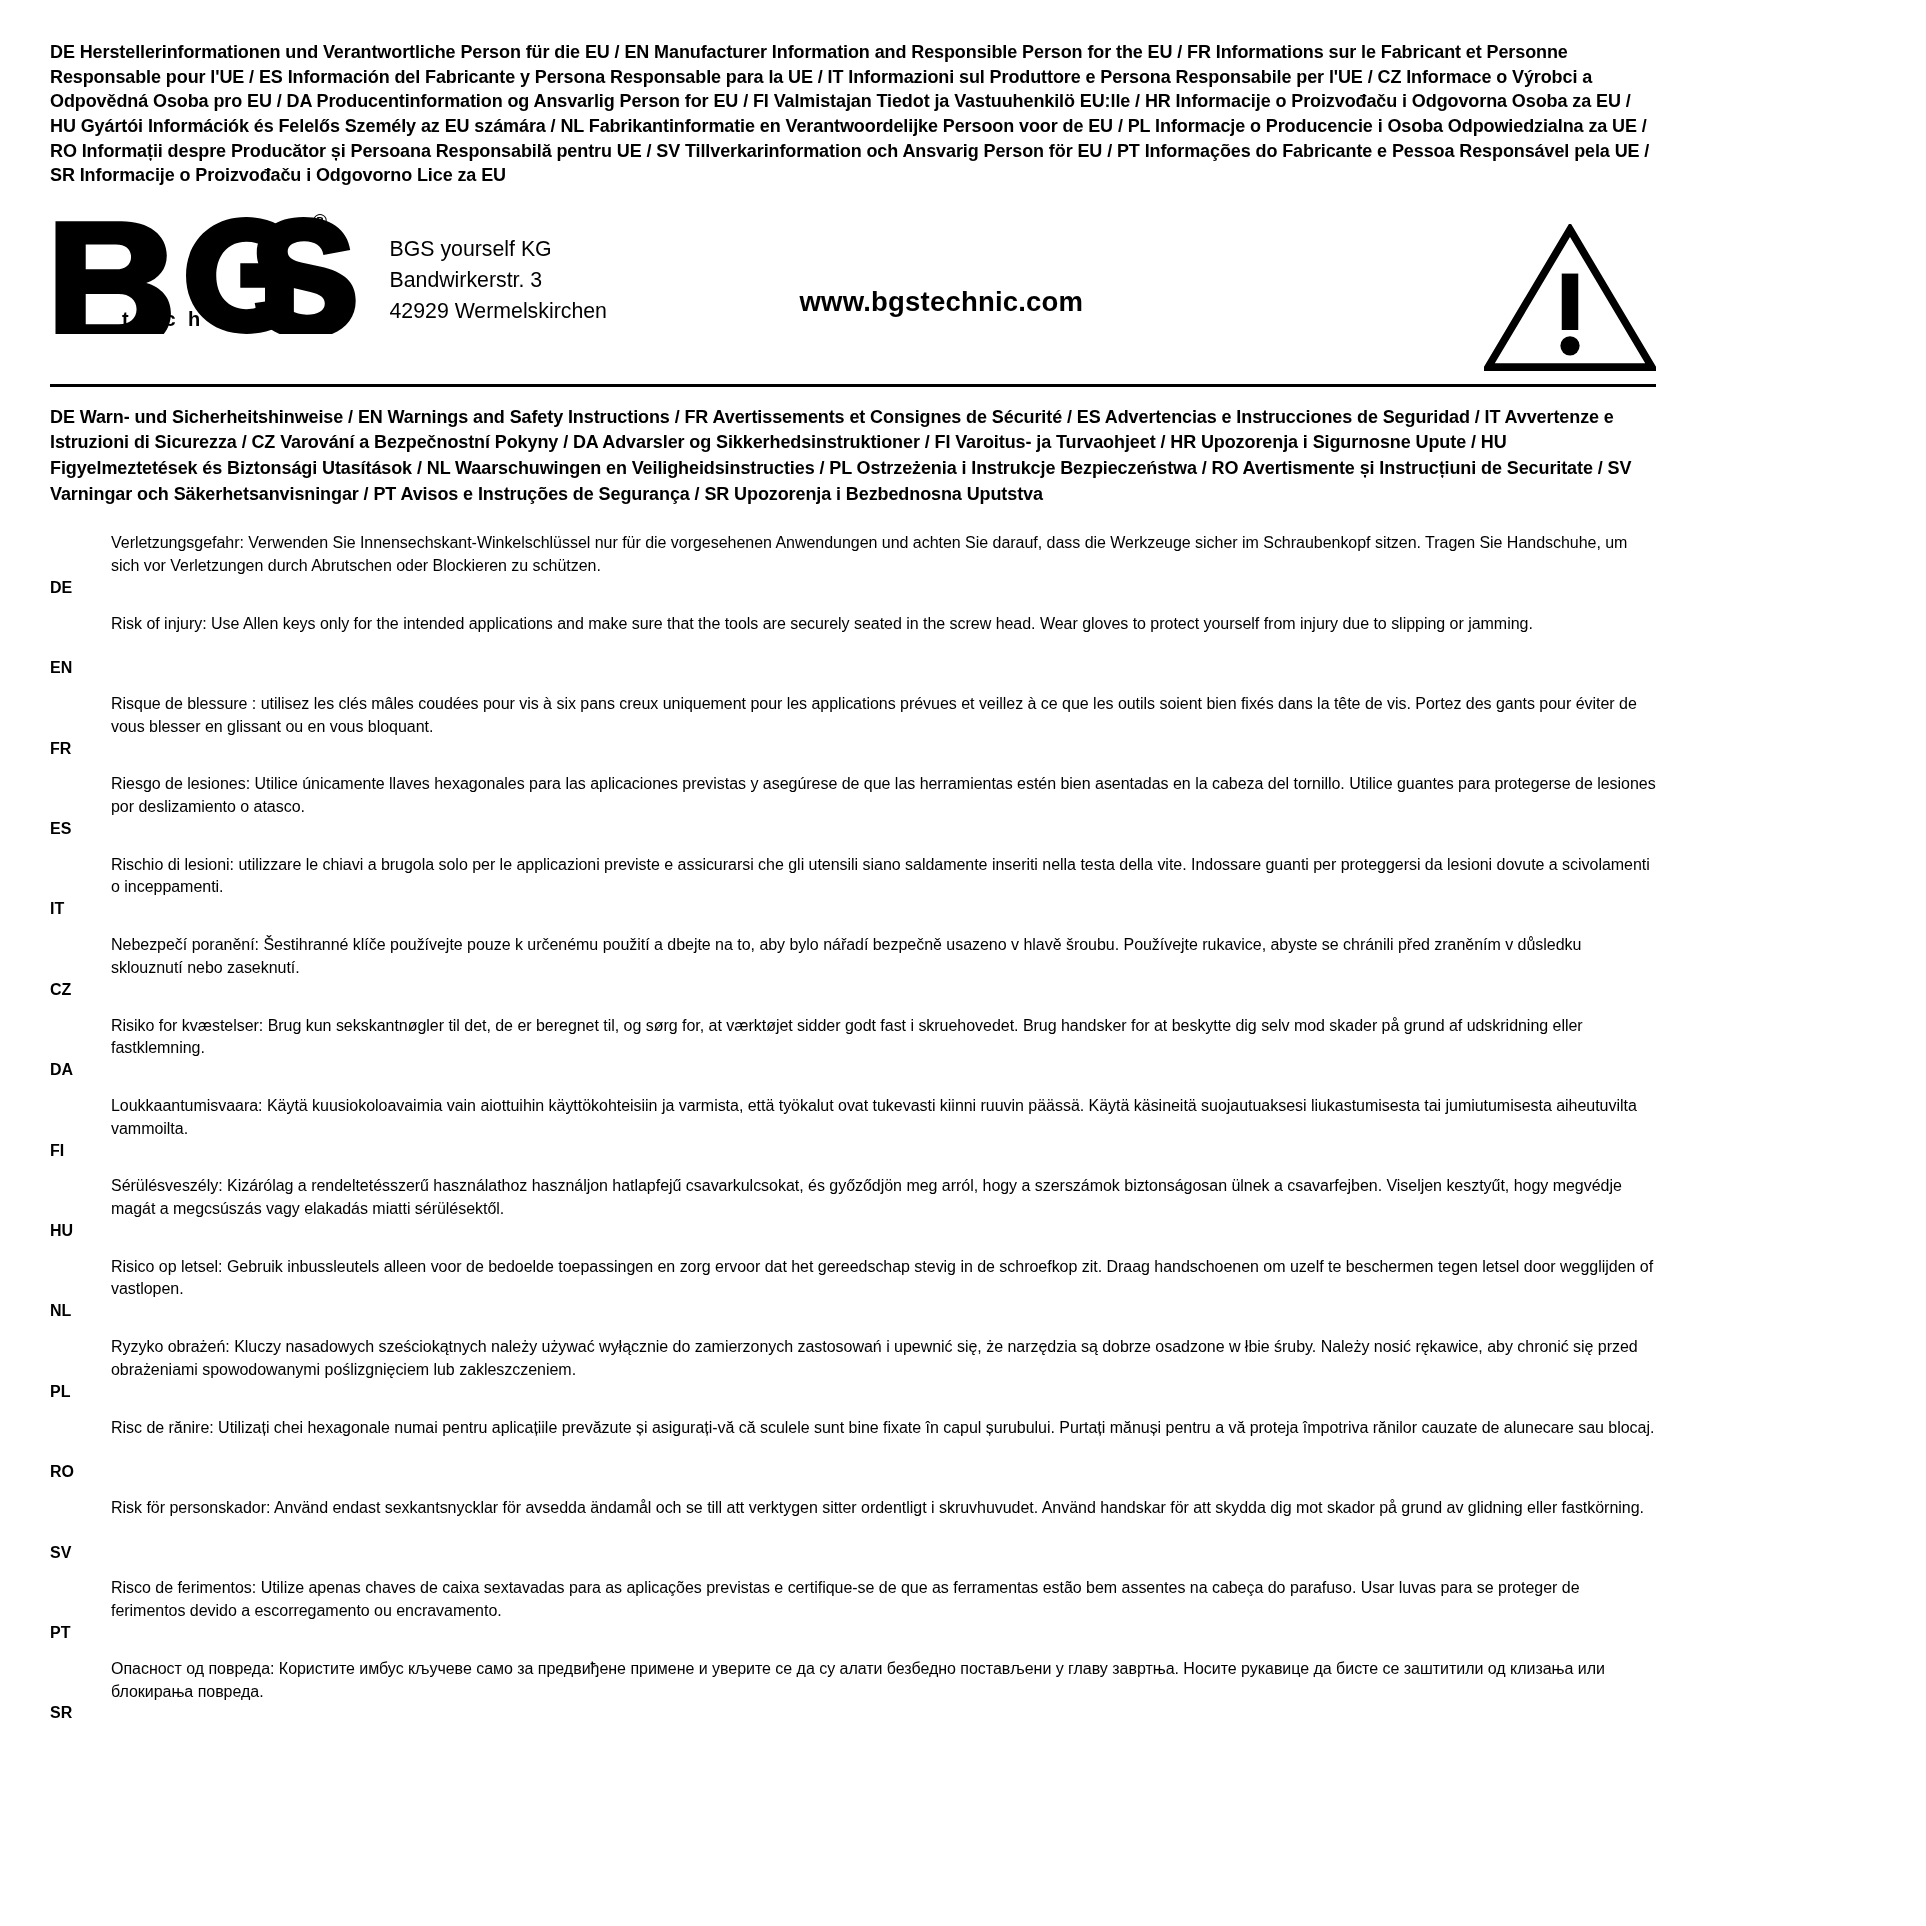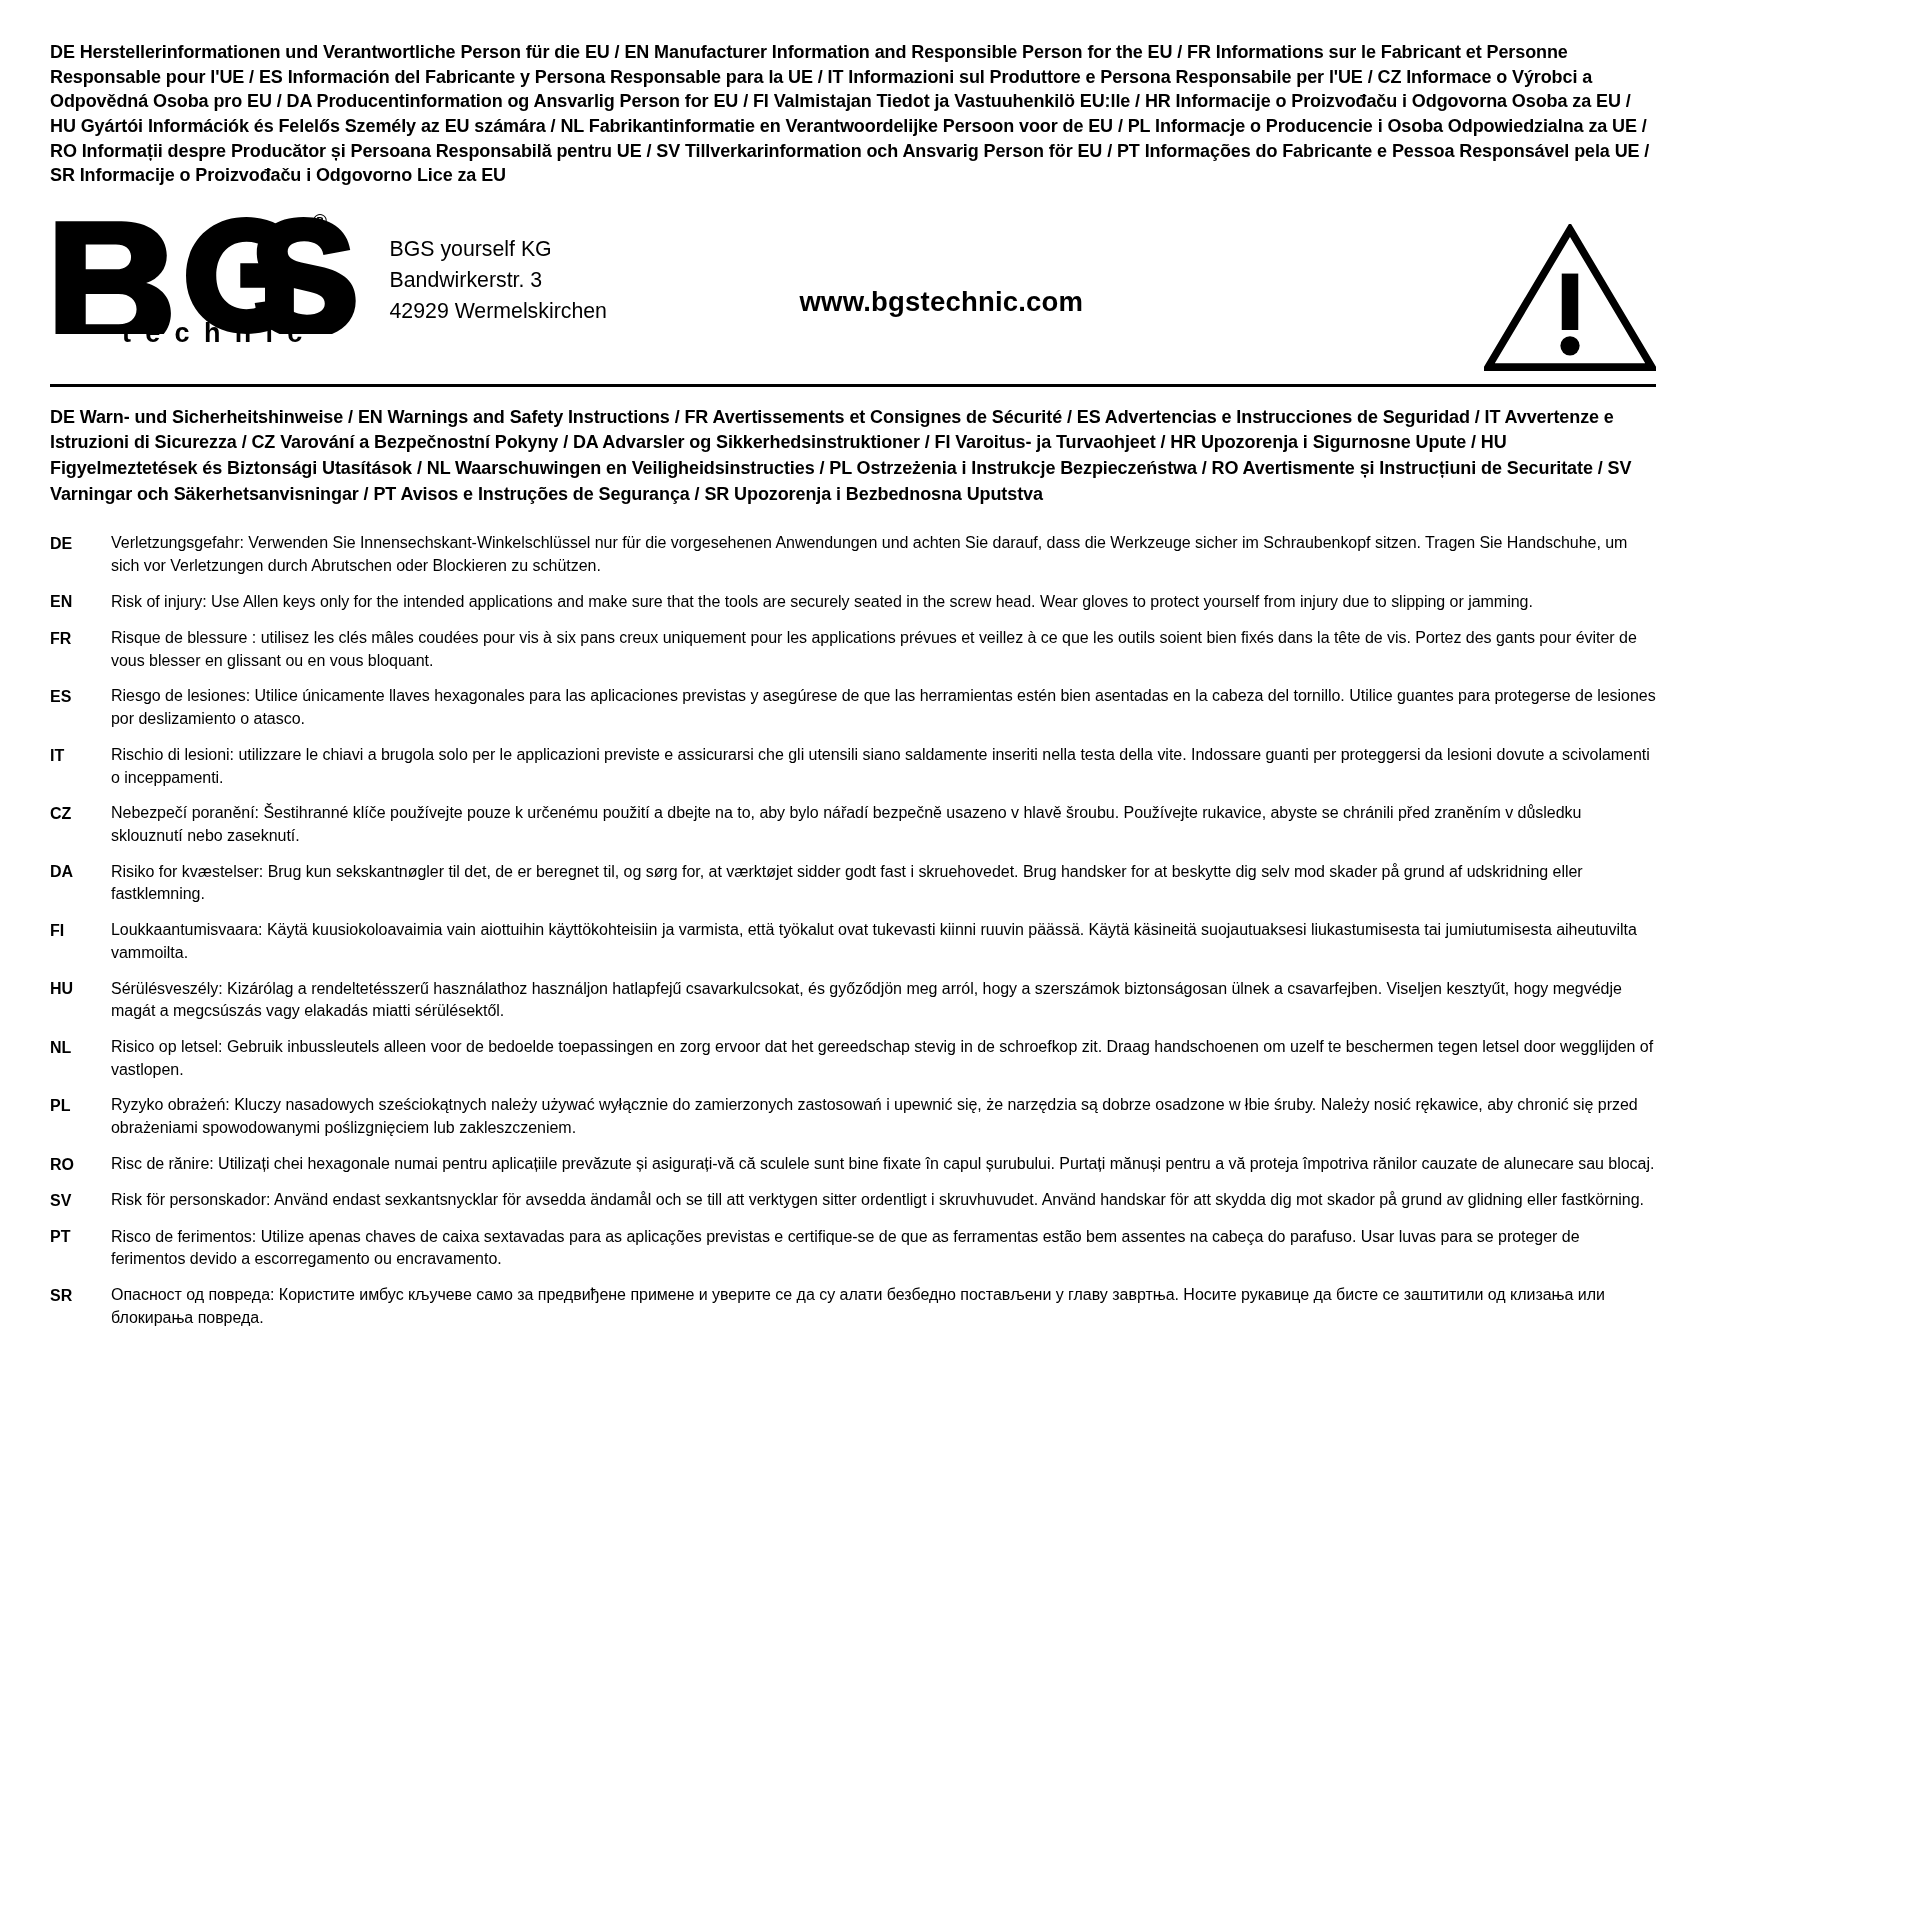--- a/index.html
+++ b/index.html
@@ -95,20 +95,21 @@
   .lang-row {
     display: flex;
     margin-bottom: 13px;
   }
   .lang-code {
     flex: 0 0 61px;
     font-size: 16px;
     font-weight: bold;
     line-height: 1.42;
     padding-top: 0.7px;
+    margin-top: 44px;
   }
   .lang-text {
     flex: 1 1 auto;
     font-size: 16px;
     line-height: 1.42;
     max-width: 1775px;
     letter-spacing: -0.03px;
   }
 </style>
 </head>
@@ -128,21 +129,21 @@
                  M52 112 v44 h48 c16 0 26 -9 26 -22 c0 -13 -10 -22 -26 -22 Z" fill="#000"></path>
 
         <path d="M286 0 c-52 0 -88 36 -88 85 c0 49 35 85 88 85 c30 0 53 -10 69 -27 v-76 h-78 v36 h36 v22
                  c-8 6 -17 9 -27 9 c-26 0 -44 -19 -44 -49 c0 -30 18 -49 44 -49 c16 0 28 6 36 18 l36 -22 C342 13 318 0 286 0 Z" fill="#000"></path>
 
         <path d="M437 48 c-4 -30 -30 -48 -68 -48 c-40 0 -68 21 -68 52 c0 27 17 43 52 51 l26 6 c15 4 21 8 21 17
                  c0 10 -10 16 -26 16 c-19 0 -30 -8 -32 -23 l-44 6 c4 32 32 52 75 52 c43 0 72 -22 72 -55 c0 -27 -16 -42 -52 -50
                  l-27 -6 c-14 -3 -20 -8 -20 -16 c0 -9 9 -15 24 -15 c16 0 26 7 28 20 Z" fill="#000"></path>
       </svg>
       <div style="position:absolute;left:263px;top:1.4px;font-size:19px;font-weight:bold;">®</div>
-      <div style="position:absolute;left:72px;top:109px;font-size:27px;font-weight:bold;letter-spacing:3.4px;">t e c h n i c</div>
+      <div style="position:absolute;left:72px;top:99px;font-size:20px;font-weight:bold;letter-spacing:3.4px;">t e c h n i c</div>
     </div>
 
     <div class="addr">
       <div>BGS yourself KG</div>
       <div>Bandwirkerstr. 3</div>
       <div>42929 Wermelskirchen</div>
     </div>
 
 
     <div class="website">www.bgstechnic.com</div>

